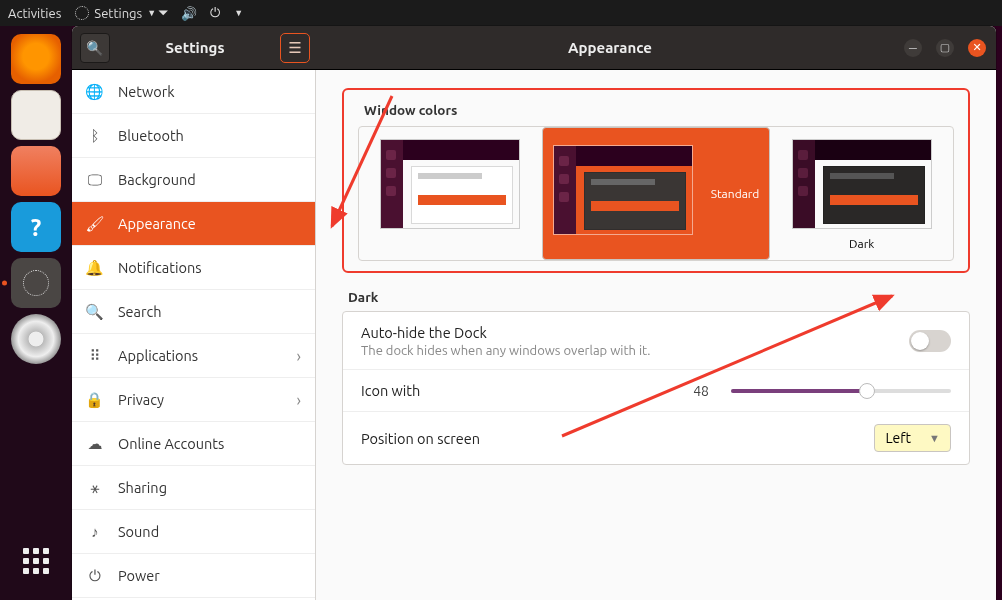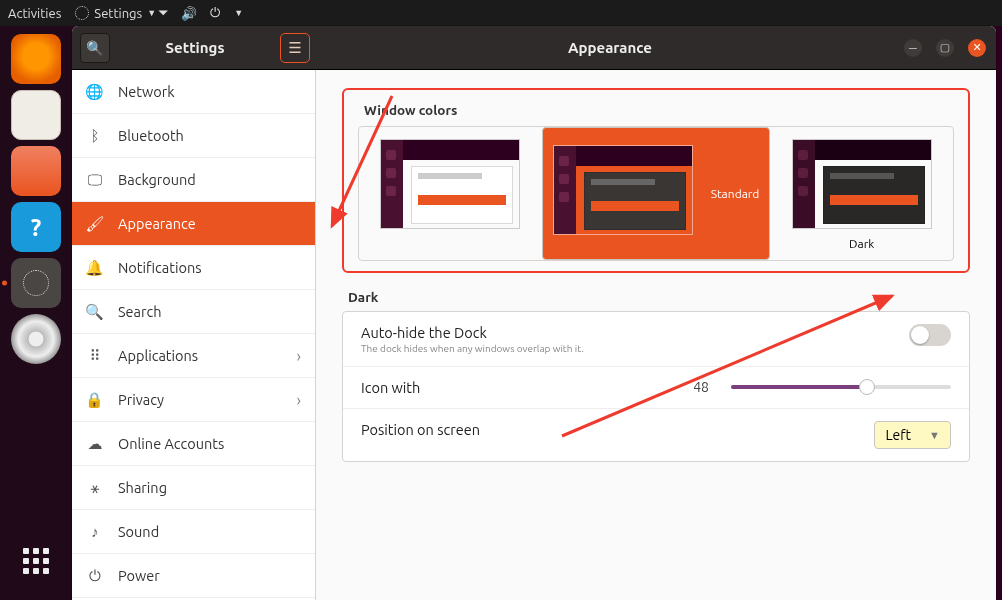--- a/index.html
+++ b/index.html
@@ -70,25 +70,25 @@
 
 .light .p-dock{background:#4a1030}.light .p-top{background:#2c001e}.light .p-win{background:#fff}
 .light .p-bar2{background:#ccc}.light .p-d1,.light .p-d2,.light .p-d3{background:#6b2447}
 .std .p-dock{background:#4a1030}.std .p-top{background:#2c001e}.std .p-win{background:#3a3634}
 .std .p-bar2{background:#666}.std .p-d1,.std .p-d2,.std .p-d3{background:#6b2447}
 .dark .p-dock{background:#3a0c26}.dark .p-top{background:#1a0012}.dark .p-win{background:#2a2827}
 .dark .p-bar2{background:#555}.dark .p-d1,.dark .p-d2,.dark .p-d3{background:#5a1d3c}
 
 
 .panel { border:1px solid #d6d3d0; border-radius:4px; background:#fff; }
-.prow { padding: 12px 18px; border-bottom:1px solid #eee; display:flex; align-items:flex-start; }
+.prow { padding: 12px 18px; border-bottom:1px solid #eee; display:flex; align-items:center; }
 .prow:last-child{border-bottom:none;}
 .prow .ptxt { flex:1; }
 .prow .pt1 { font-size:14.5px; color:#222; }
-.prow .pt2 { font-size:10px; color:#888; margin-top:2px; }
+.prow .pt2 { font-size:13px; color:#888; margin-top:2px; }
 .switch { width:42px; height:22px; background:#d8d4d0; border-radius:11px; position:relative; cursor:pointer;}
 .switch::after{content:'';position:absolute;left:2px;top:2px;width:18px;height:18px;background:#fff;border-radius:50%;box-shadow:0 1px 2px rgba(0,0,0,0.3);}
 .slider { display:flex; align-items:center; gap:22px; }
 .slider .val { width:30px; text-align:right; font-size:14px; color:#444;}
 .track { width:220px; height:4px; background:#ddd; border-radius:2px; position:relative;}
 .track .fill{position:absolute;left:0;top:0;bottom:0;width:62%;background:#7a3f7c;border-radius:2px;}
 .track .knob{position:absolute;left:62%;top:50%;width:16px;height:16px;background:#fff;border:1px solid #bbb;border-radius:50%;transform:translate(-50%,-50%);}
 .sel { border:1px solid #c9c5c1; border-radius:4px; padding:5px 10px; font-size:14px; display:flex; align-items:center; gap:18px; cursor:pointer; background:#fef9c3;}
 .sel .dd{color:#777;font-size:11px;}
 

